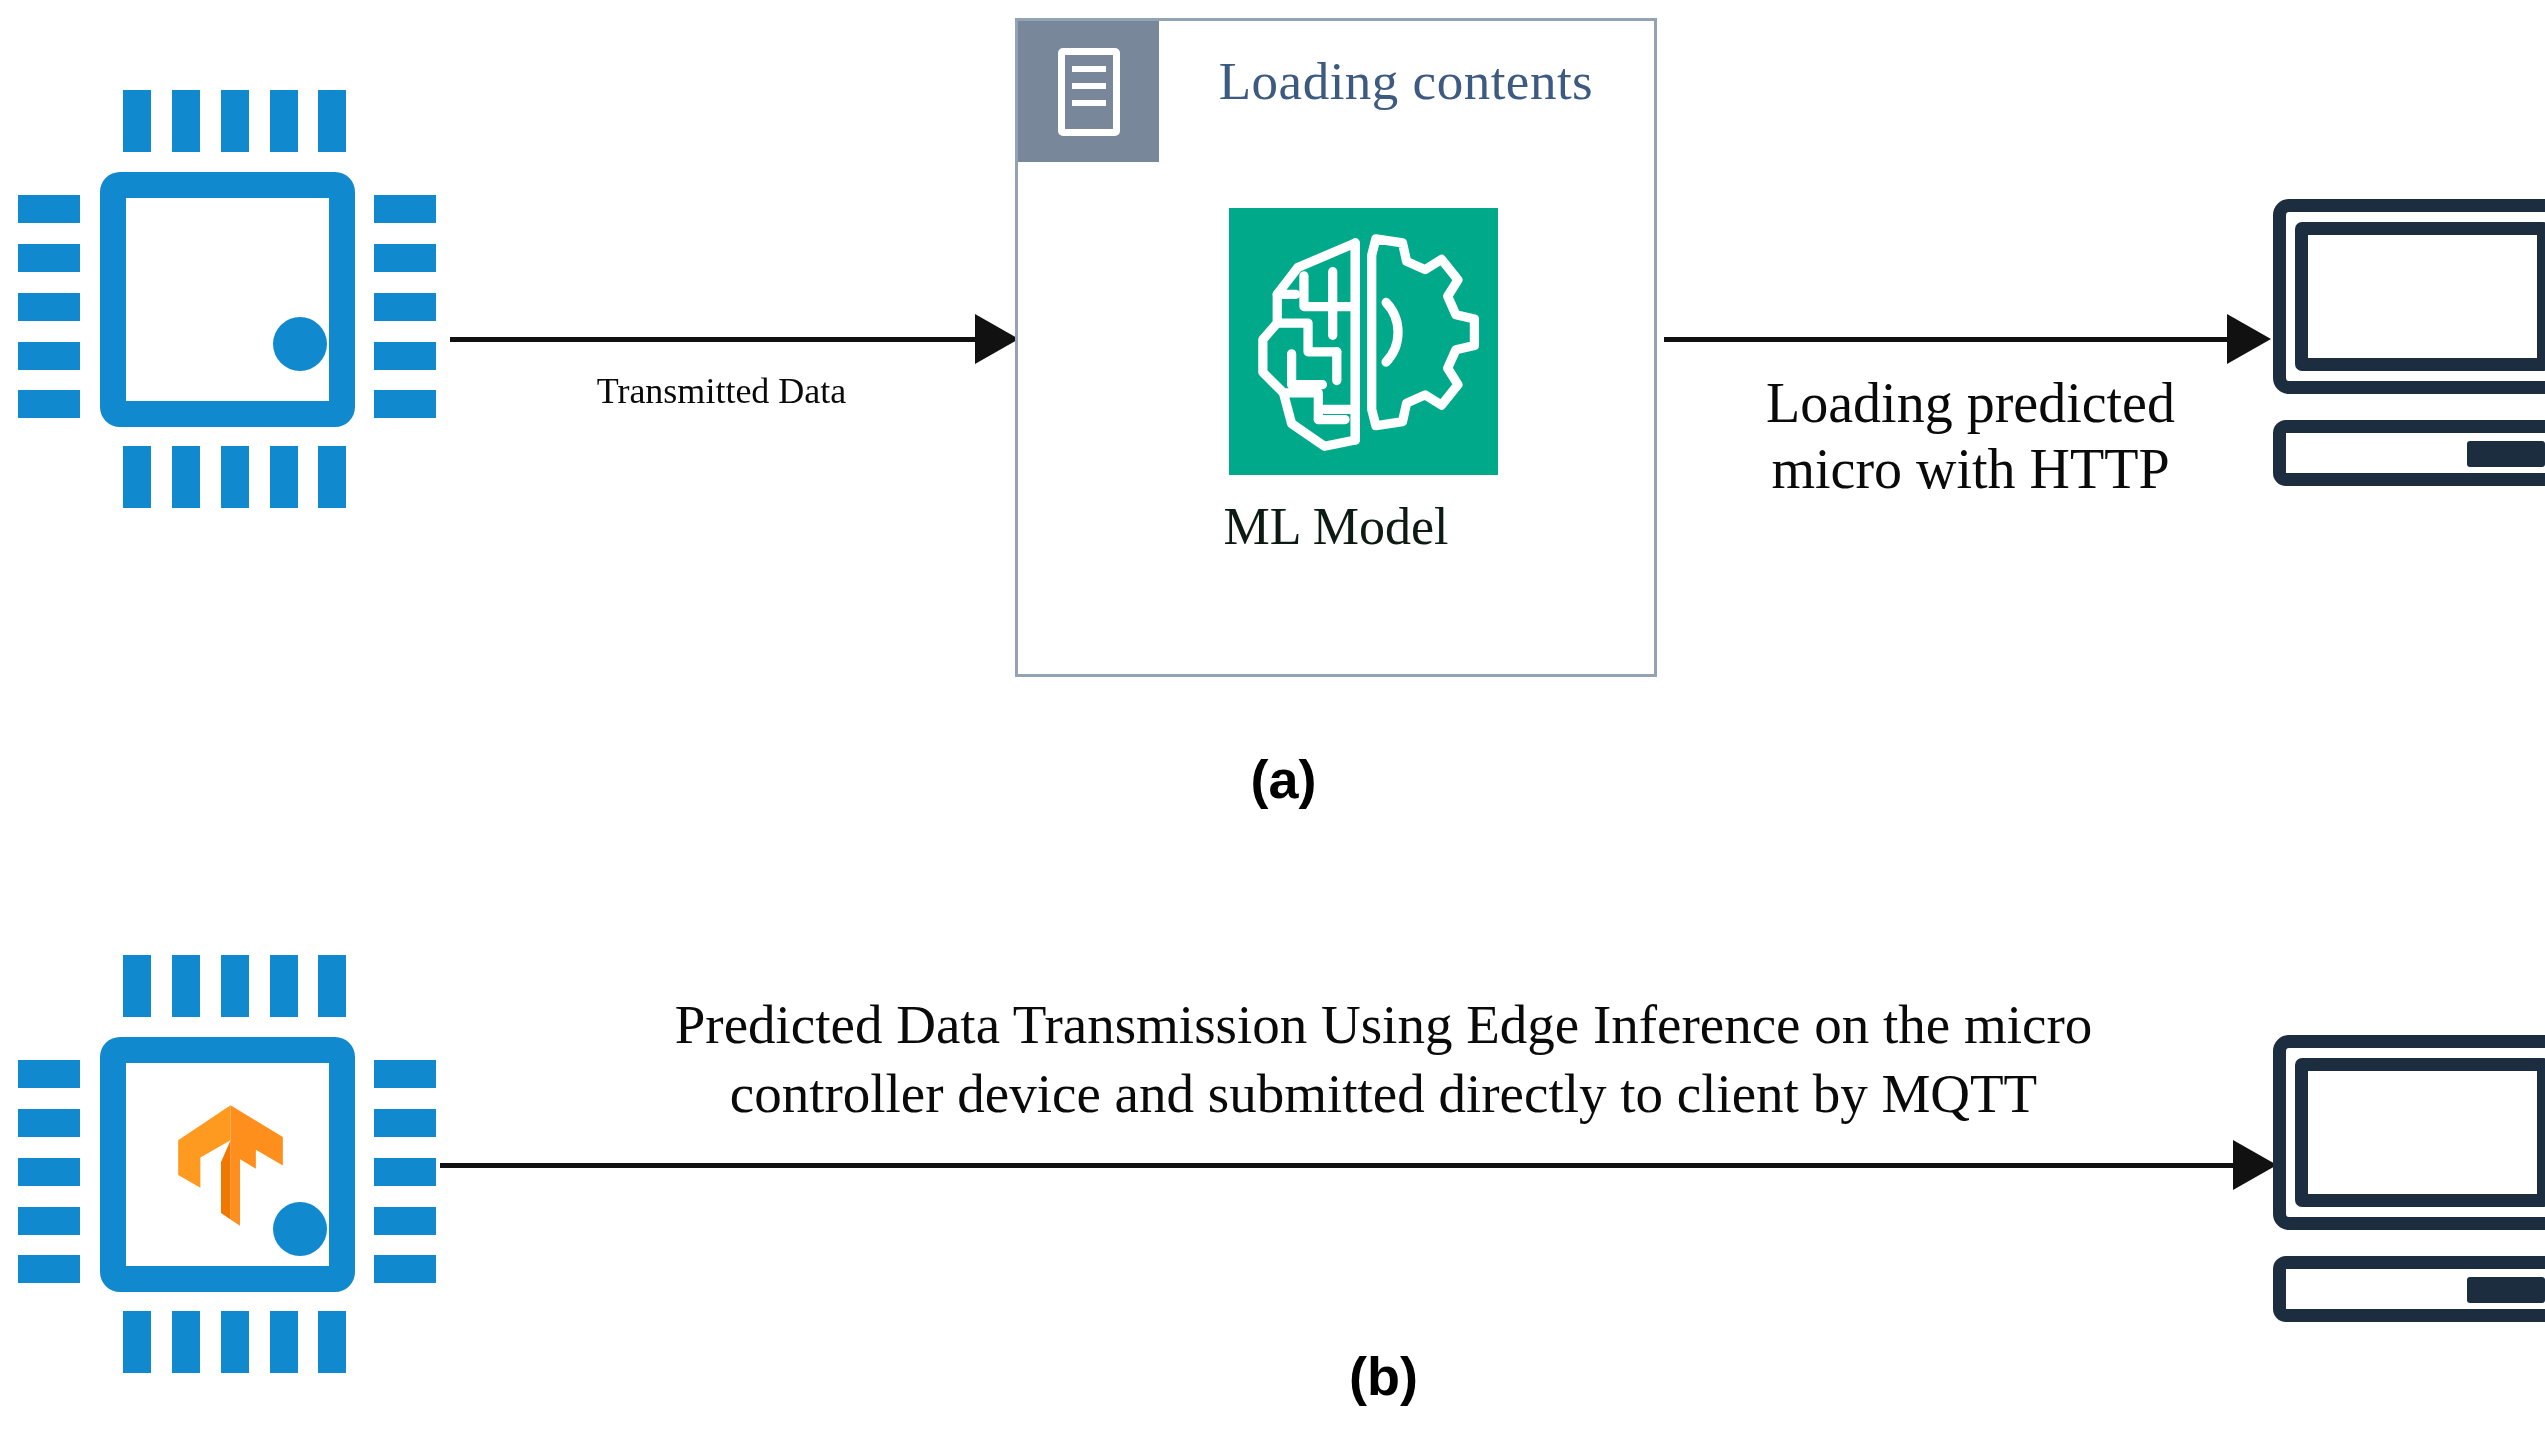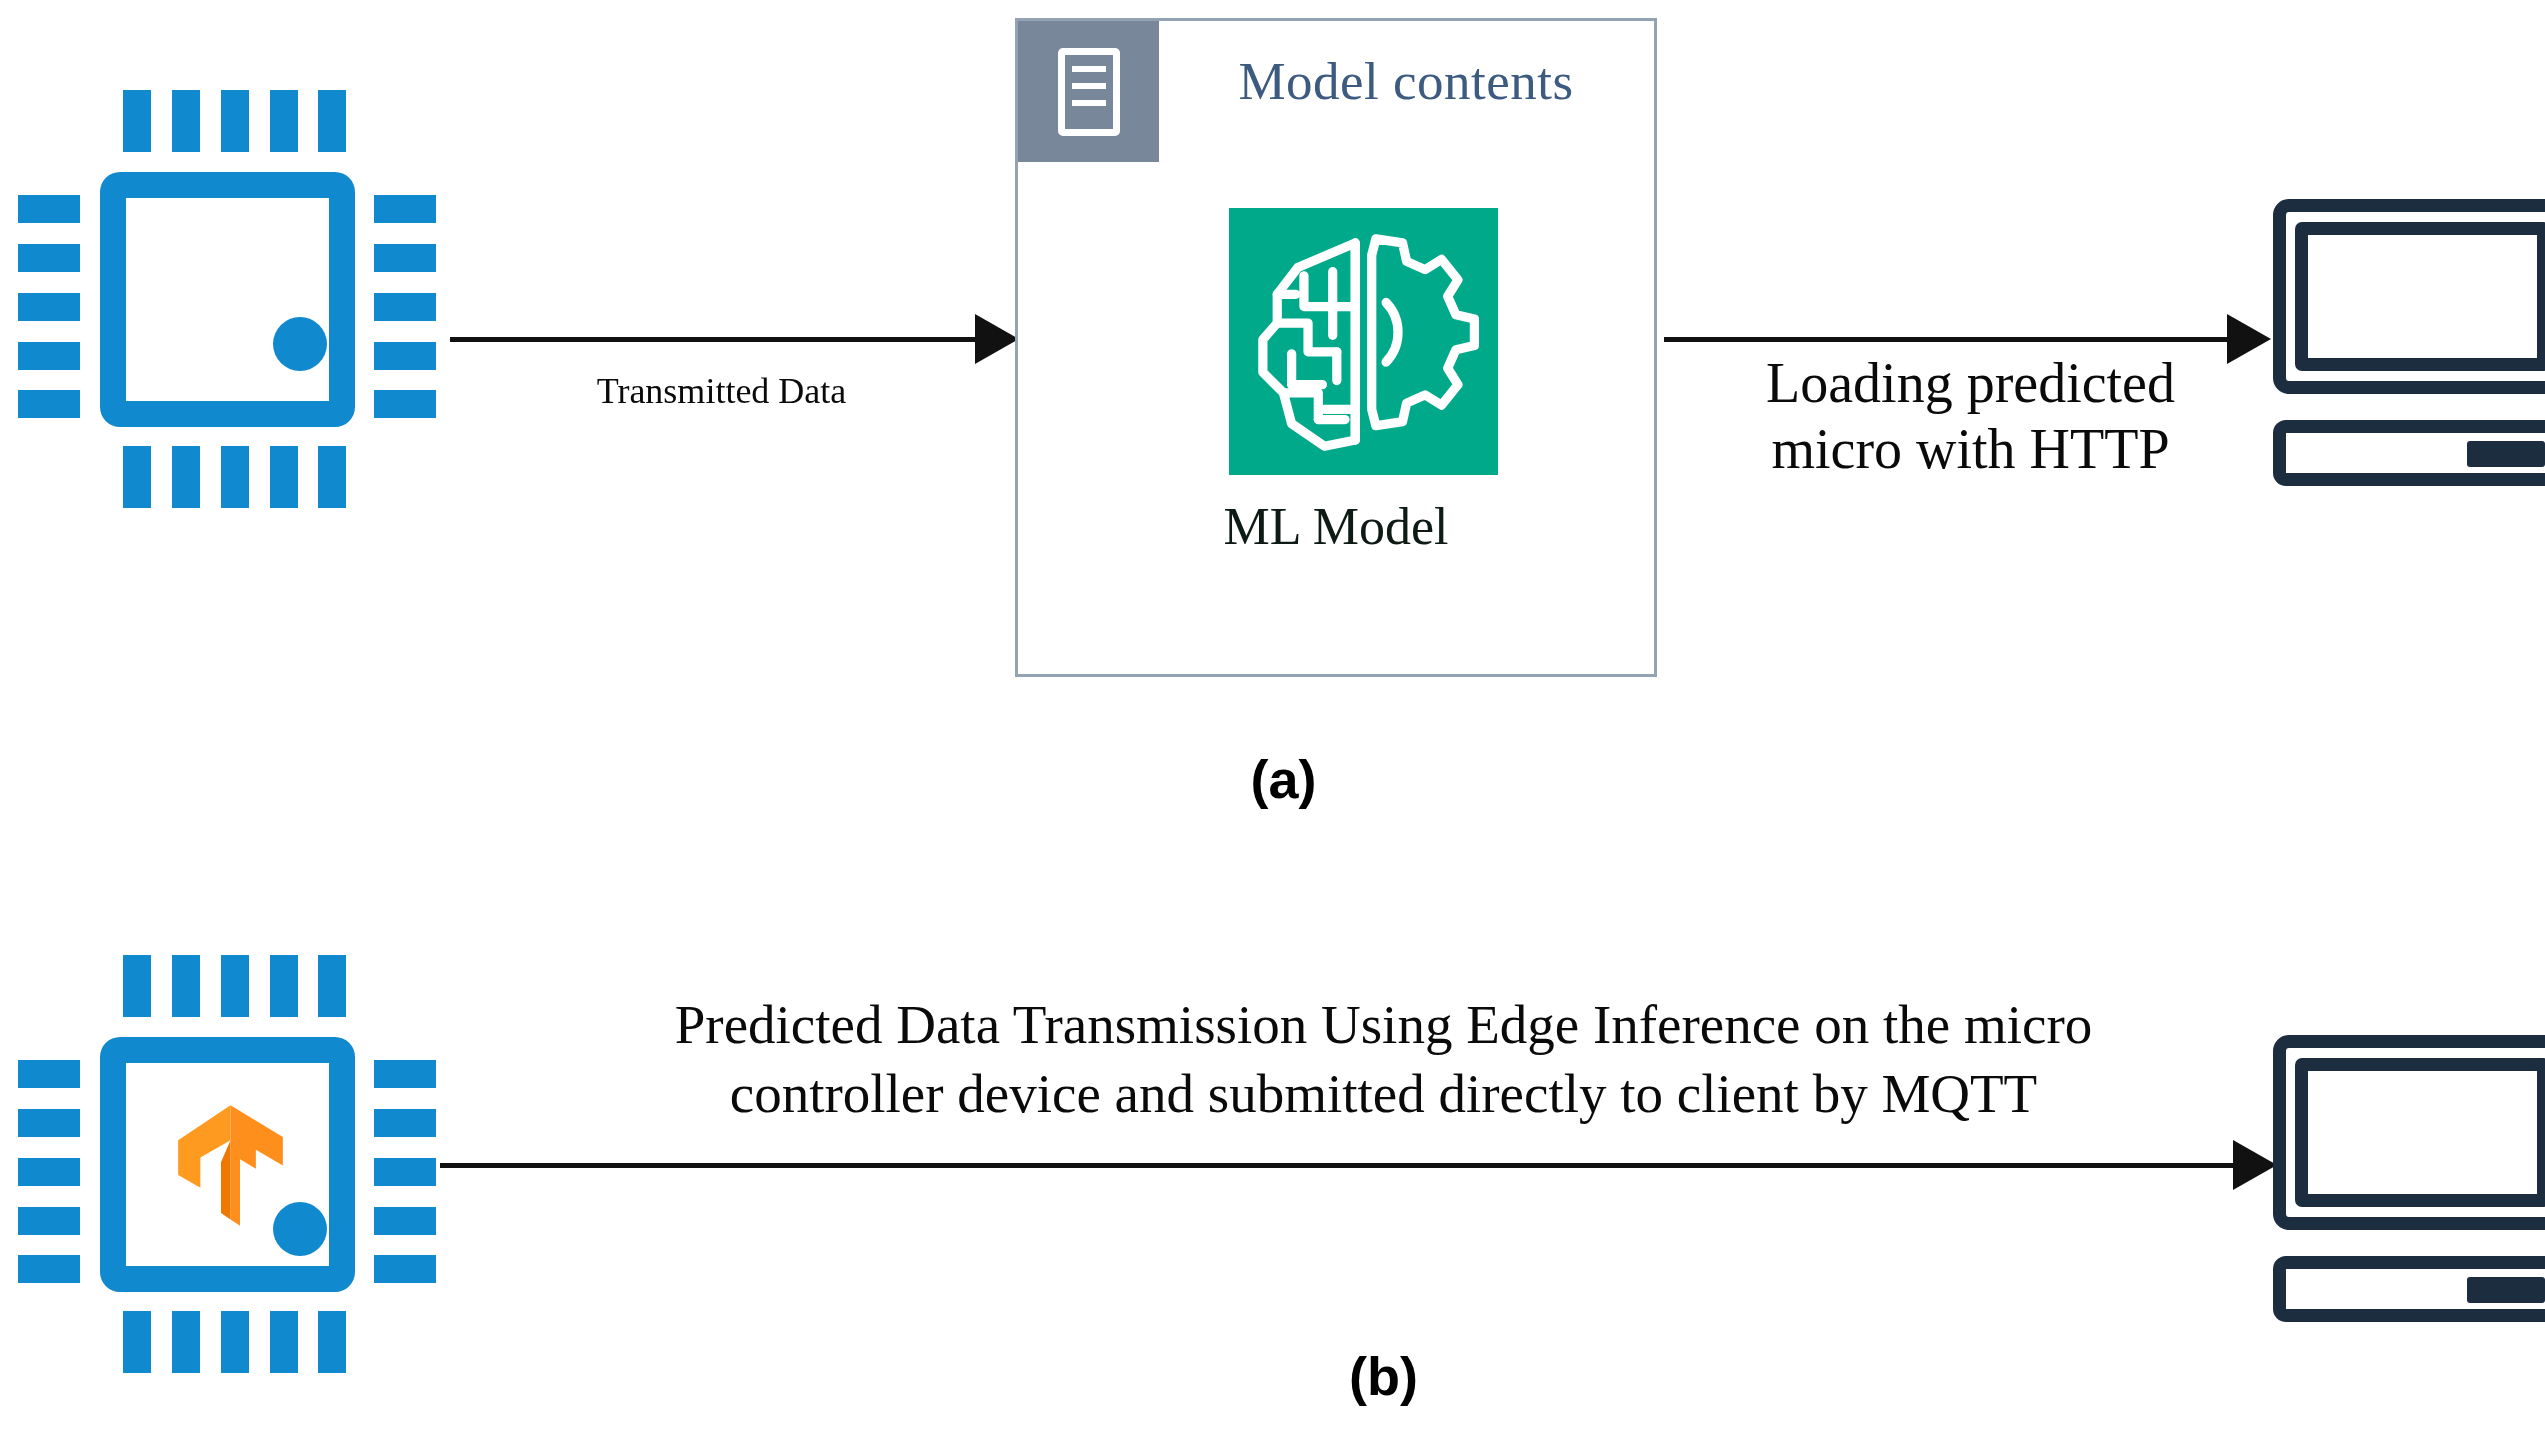--- a/index.html
+++ b/index.html
@@ -199,21 +199,21 @@
 
   
   .edge-label {
     position: absolute;
     text-align: center;
     font-family: "Liberation Serif", serif;
     color: #0a0a0a;
     line-height: 1.18;
   }
   .label-a-left  { left: 418px;  top: 370px; width: 607px; font-size: 36px; }
-  .label-a-right { left: 1672px; top: 350px; width: 597px; font-size: 56px; }
+  .label-a-right { left: 1672px; top: 370px; width: 597px; font-size: 56px; }
   .label-b       { left: 458px;  top: 990px; width: 1851px; font-size: 55px; line-height: 1.26; }
 
   .panel-label {
     position: absolute;
     text-align: center;
     font-family: "Liberation Sans", sans-serif;
     font-weight: bold;
     font-size: 54px;
     color: #000000;
   }
@@ -265,21 +265,21 @@
   </div>
 
   <div class="server-box">
     <div class="server-tab">
       <div class="server-glyph">
         <div class="server-line"></div>
         <div class="server-line"></div>
         <div class="server-line"></div>
       </div>
     </div>
-    <div class="server-title">Model contents</div>
+    <div class="server-title">Loading contents</div>
 
     <div class="ml-tile">
       <svg viewBox="0 0 260 260" width="269" height="267" aria-hidden="true">
         <g fill="none" stroke="#ffffff" stroke-width="9" stroke-linejoin="round" stroke-linecap="round">
 
           <path d="M122 34 L66 58 L46 84 L46 112 L32 128 L32 160 L52 180 L60 210 L92 232 L122 226 Z"></path>
           <path d="M122 34 L122 226"></path>
           <path d="M72 66 L72 96 L100 96"></path>
           <path d="M100 62 L100 124"></path>
           <path d="M46 112 L76 112 L76 140 L104 140"></path>

